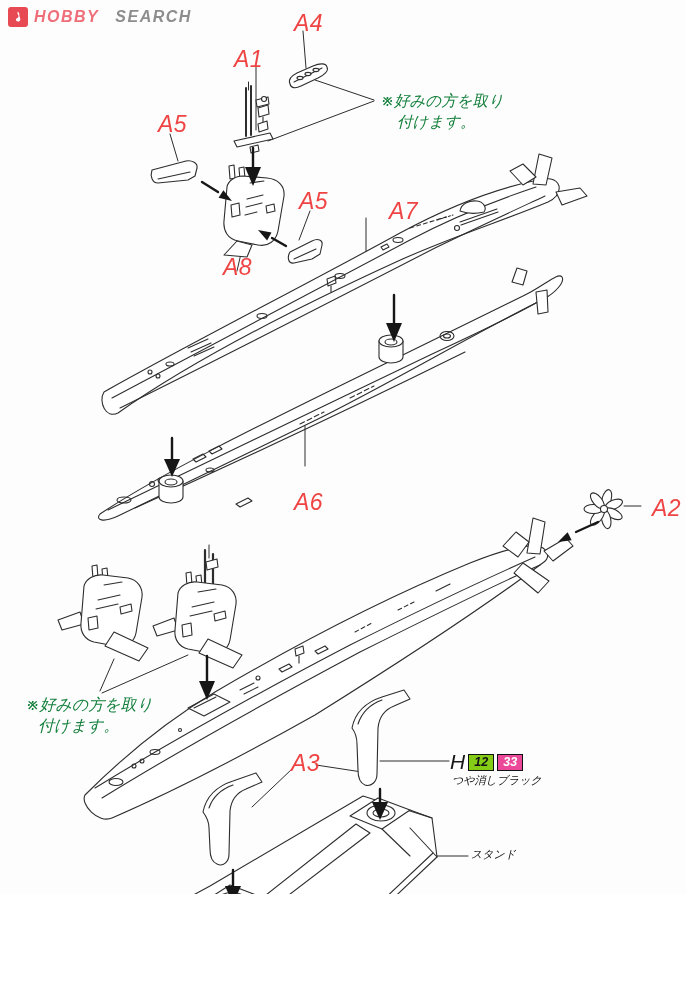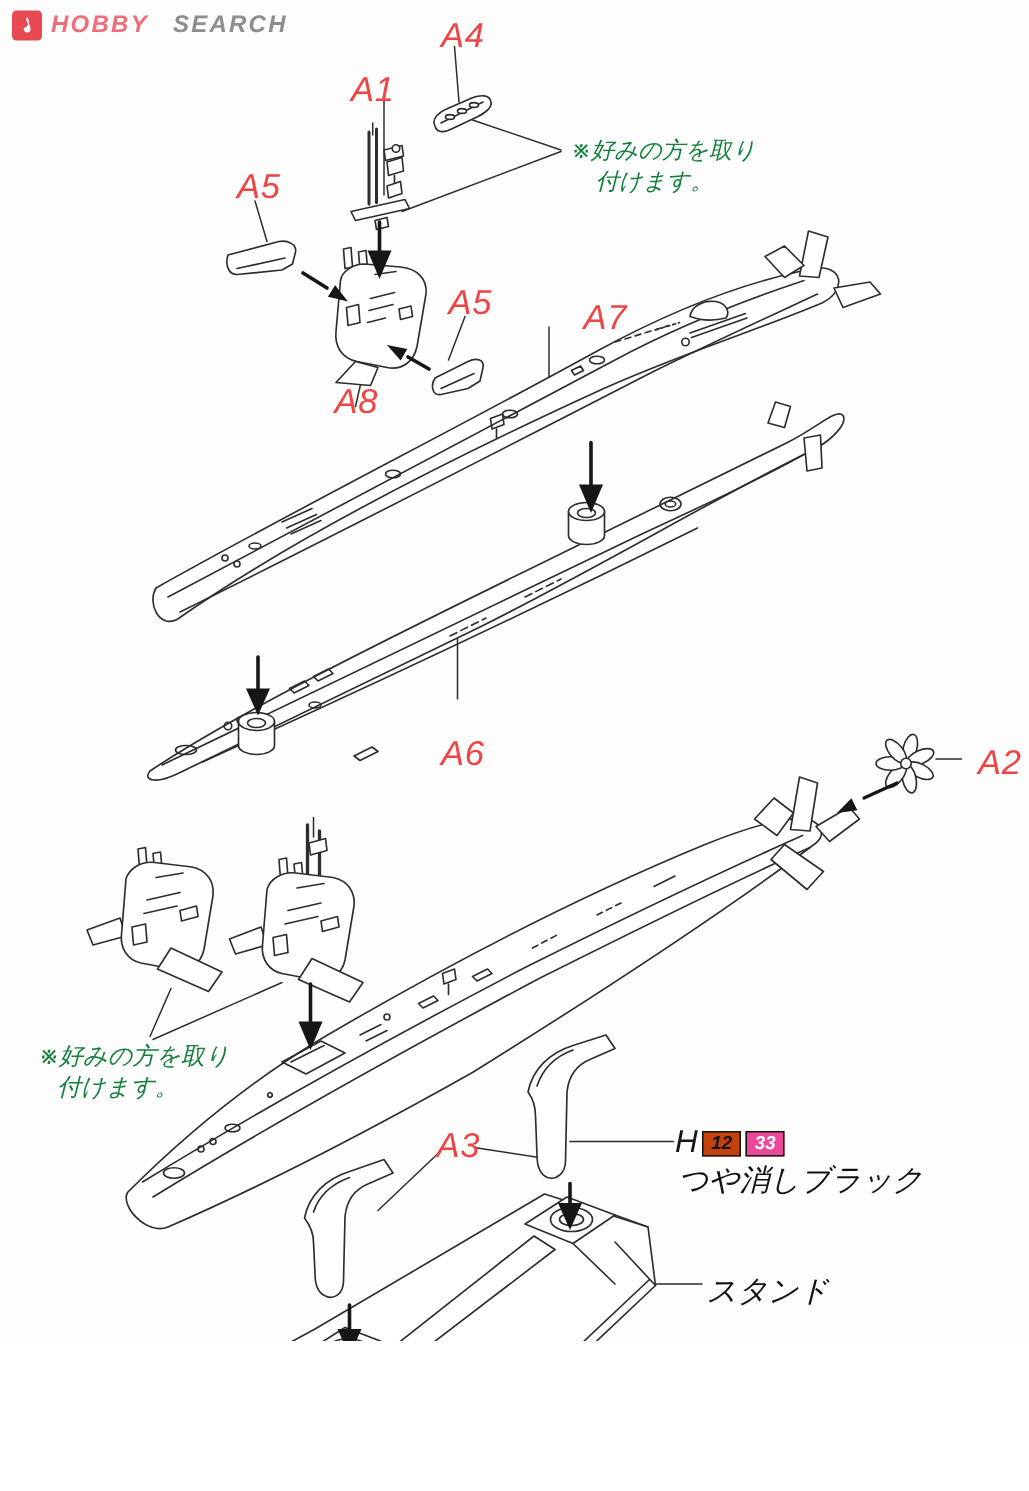--- a/index.html
+++ b/index.html
@@ -17,24 +17,24 @@
   }
   .note .l2{display:block;}
   #logo{position:absolute;left:8px;top:7px;display:flex;align-items:center;gap:6px;}
   #logo .mark{width:20px;height:20px;border-radius:3px;display:flex;align-items:center;justify-content:center;}
   #logo .brand{font-size:16px;font-weight:bold;letter-spacing:1.5px;}
   #logo .brand2{font-size:16px;font-weight:bold;letter-spacing:1.5px;margin-left:10px;}
   #paint{position:absolute;left:450px;top:750px;display:flex;align-items:center;gap:3px;}
   #paint .h{font-size:21px;color:#161616;}
   #paint .box{height:15px;min-width:20px;padding:0 2px;display:flex;align-items:center;justify-content:center;
     font-size:12.5px;font-weight:bold;line-height:1;}
-  #paint .light{border:1.6px solid #121212;color:#121212;background:#c2410c;}
+  #paint .light{border:1.6px solid #121212;color:#121212;background:#84cc16;}
   #paint .dark{border:1.6px solid #121212;background:#ec4899;color:#fff;}
-  #paint-name{position:absolute;left:452px;top:773px;font-size:20px;color:#111;white-space:nowrap;}
-  #stand-lbl{position:absolute;left:471px;top:847px;font-size:20px;color:#111;}
+  #paint-name{position:absolute;left:452px;top:773px;font-size:11px;color:#111;white-space:nowrap;}
+  #stand-lbl{position:absolute;left:471px;top:847px;font-size:11px;color:#111;}
 </style>
 </head>
 <body>
 
 <div id="sheet">
 
   <svg id="art" width="686" height="994" viewBox="0 0 686 994" fill="none" stroke="#2d2d2d" stroke-width="1.1" stroke-linejoin="round" stroke-linecap="round">
 
     <g stroke-width="1">
       <line x1="303" y1="31" x2="306" y2="68"></line>

